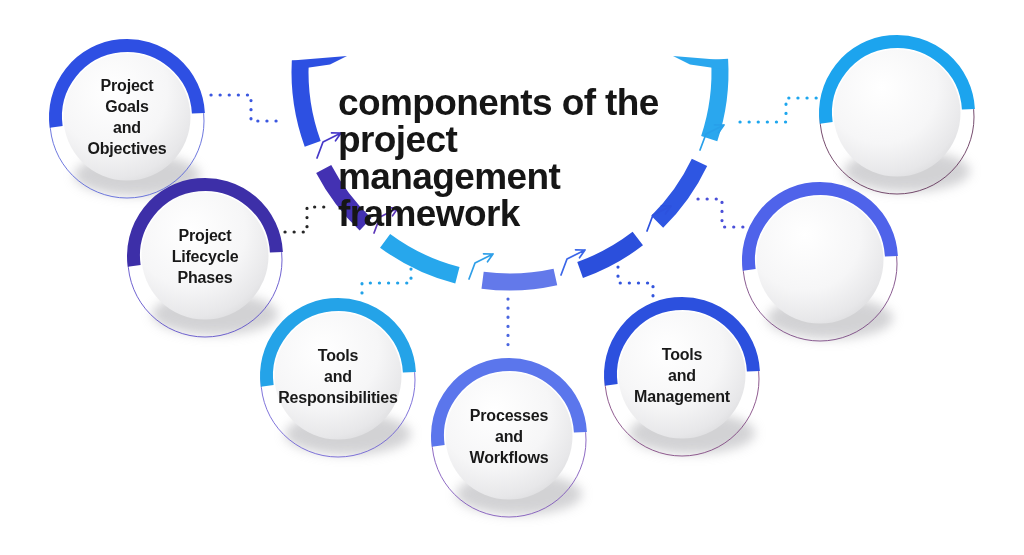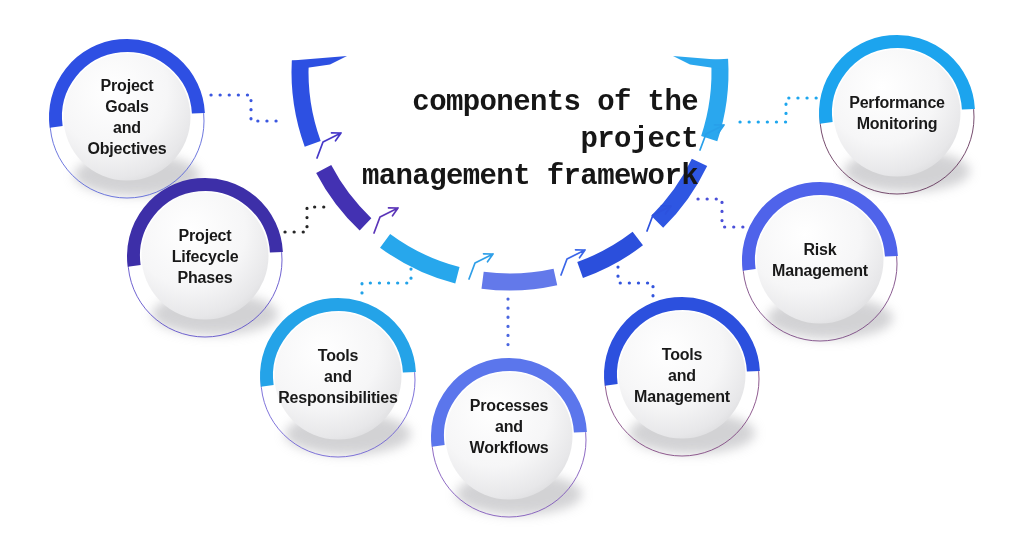--- a/index.html
+++ b/index.html
@@ -6,23 +6,23 @@
   .stage{position:relative;width:1024px;height:555px;background:#ffffff;overflow:hidden;
          font-family:"Liberation Sans",sans-serif;}
   .stage svg{position:absolute;left:0;top:0;}
   .seg{fill:none;stroke-width:17;}
   .ring{fill:none;stroke-width:13;}
   .thin{fill:none;stroke-width:1;opacity:.85;}
   .dots{fill:none;stroke-width:3.2;stroke-dasharray:0.1 9;stroke-linecap:round;}
   .flow-arrow{fill:none;stroke-width:1.7;stroke-linejoin:round;stroke-linecap:round;}
   .inner{fill:url(#innerGrad);}
   .shadow{fill:#b5b5b9;opacity:.6;filter:url(#soft);}
-  .title{position:absolute;left:338px;top:84px;width:360px;text-align:right;
-         white-space:pre-line;font-weight:bold;font-size:29px;line-height:37px;
-         color:#161616;letter-spacing:-0.6px;font-family:Liberation Mono, monospace;}
+  .title{position:absolute;left:338px;top:84px;width:360px;text-align:left;
+         white-space:pre-line;font-weight:bold;font-size:37px;line-height:37px;
+         color:#161616;letter-spacing:-0.6px;}
   .label{position:absolute;width:170px;height:156px;display:flex;align-items:center;
          justify-content:center;text-align:center;white-space:pre-line;font-weight:bold;
          font-size:16px;line-height:21px;color:#191919;letter-spacing:-0.2px;}
 </style>
 </head>
 <body>
 
 <div class="stage">
 
   <svg width="1024" height="555" viewBox="0 0 1024 555">
@@ -129,23 +129,19 @@
   <div class="label" style="left:42px;top:39px">Project
 Goals
 and
 Objectives</div>
   <div class="label" style="left:120px;top:178px">Project
 Lifecycle
 Phases</div>
   <div class="label" style="left:253px;top:298px">Tools
 and
 Responsibilities</div>
-  <div class="label" style="left:424px;top:348px">Processes
+  <div class="label" style="left:424px;top:358px">Processes
 and
 Workflows</div>
   <div class="label" style="left:597px;top:297px">Tools
 and
 Management</div>
-  <div class="label" style="left:735px;top:182px">Risk
-Management</div>
-  <div class="label" style="left:812px;top:35px">Performance
-Monitoring</div>
 </div>
 
 </body></html>

